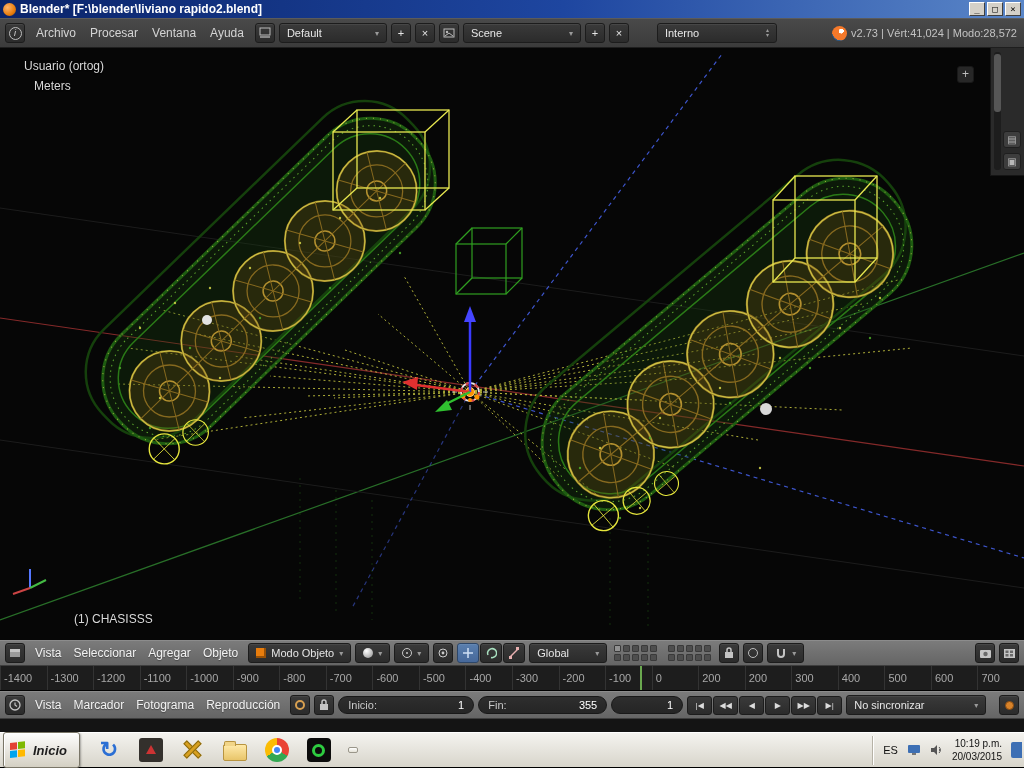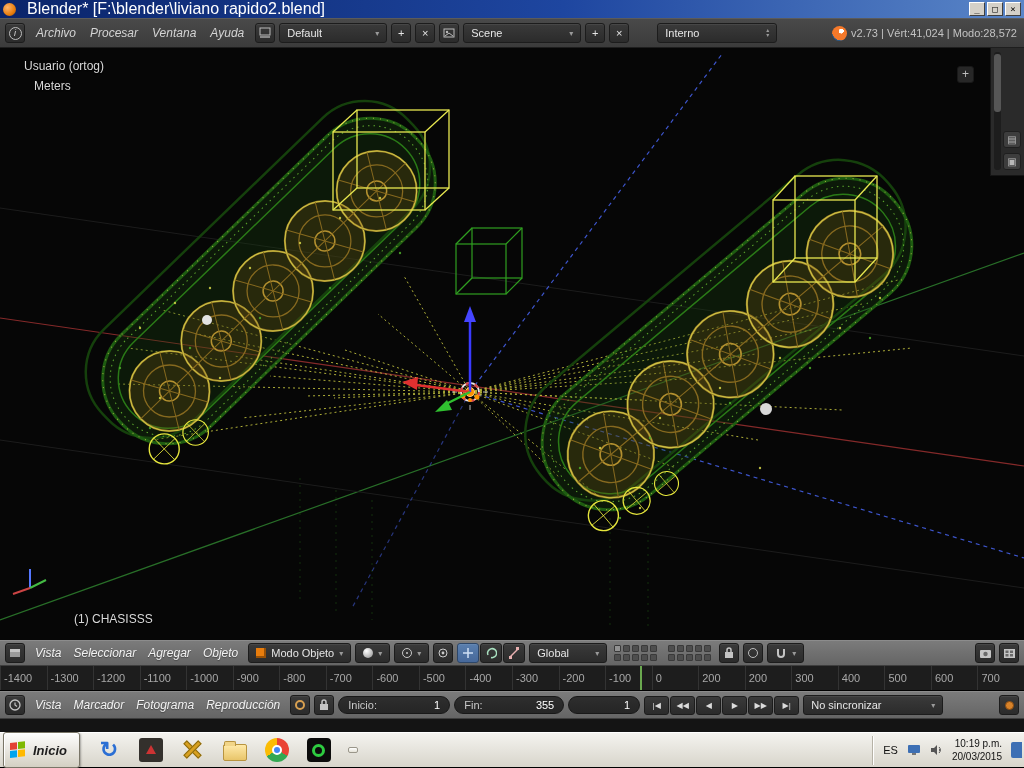--- a/index.html
+++ b/index.html
@@ -5,32 +5,32 @@
   * { margin:0; padding:0; box-sizing:border-box; }
   html,body { width:1024px; height:768px; overflow:hidden; }
   body { font-family:"Liberation Sans", sans-serif; background:#000; }
   .screen { position:relative; width:1024px; height:768px; background:#000; }
 
   
   .titlebar { height:18px; background:linear-gradient(90deg,#0a246a 0%,#1e46a0 55%,#5a86c8 100%);
     display:flex; align-items:center; padding:0 3px; gap:4px; }
   .app-icon { width:13px; height:13px; border-radius:50%;
     background:radial-gradient(circle at 35% 35%, #ffb46b, #e87d0d 60%, #9a4e05); flex:0 0 auto; }
-  .title-text { color:#fff; font-size:16px; font-weight:normal; flex:1; white-space:nowrap; overflow:hidden;margin-left:7px; }
+  .title-text { color:#fff; font-size:12px; font-weight:bold; flex:1; white-space:nowrap; overflow:hidden; }
   .win-controls { display:flex; gap:2px; }
   .win-btn { width:16px; height:14px; background:#d4d0c8; border:1px solid;
     border-color:#fff #404040 #404040 #fff; font-size:9px; line-height:11px; text-align:center;
     color:#000; padding:0; font-family:"DejaVu Sans Mono", monospace; }
 
   
   .info-header { height:30px; background:linear-gradient(#494949,#3b3b3b);
     border-top:1px solid #5b5b5b; border-bottom:1px solid #1e1e1e;
     display:flex; align-items:center; gap:4px; padding:0 5px; }
   .menus { display:flex; }
-  .menu-item { color:#d4d4d4; font-size:12px; padding:3px 7px; border-radius:3px; cursor:default; white-space:nowrap;font-style:italic; }
+  .menu-item { color:#d4d4d4; font-size:12px; padding:3px 7px; border-radius:3px; cursor:default; white-space:nowrap; }
   .bbtn { background:linear-gradient(#3a3a3a,#2b2b2b); border:1px solid #1c1c1c; border-radius:3px;
     color:#e6e6e6; font-size:11px; height:20px; display:inline-flex; align-items:center;
     padding:0 7px; gap:5px; box-shadow:inset 0 1px 0 rgba(255,255,255,.07); white-space:nowrap; }
   .bbtn.sq { width:20px; justify-content:center; padding:0; }
   .chev { font-size:8px; color:#9a9a9a; }
   .updown { display:flex; flex-direction:column; font-size:6px; line-height:5px; color:#9a9a9a; }
   .spacer { flex:1; }
   .stats { color:#c2c2c2; font-size:11px; white-space:nowrap; margin-right:2px; }
   .blogo { width:15px; height:15px; border-radius:50%;
     background:radial-gradient(circle at 62% 34%, #ffffff 0 17%, #f5792a 19% 68%, #2a5d8f 70%); }
@@ -78,21 +78,21 @@
   .ruler { position:relative; height:25px; background:#1d1d1d; border-bottom:1px solid #000; overflow:hidden; }
   .ruler-ticks { display:flex; height:100%; }
   .tick { flex:1 0 0; border-left:1px solid #333; color:#a8a8a8; font-size:11px; padding:6px 0 0 3px; white-space:nowrap; overflow:visible; }
   .cur-frame { position:absolute; left:640px; top:0; bottom:0; width:2px; background:#6aa84f; }
 
   
   .nfield { background:linear-gradient(#2e2e2e,#252525); border:1px solid #181818; border-radius:9px;
     height:18px; display:inline-flex; align-items:center; justify-content:space-between;
     padding:0 9px; gap:6px; color:#c9c9c9; font-size:11px; }
   .nfield .val { color:#fff; }
-  .nf-start { width:112px;gap:45px; } .nf-end { width:110px;justify-content:space-between; } .nf-frame { width:72px; justify-content:flex-end; }
+  .nf-start { width:136px;gap:45px; } .nf-end { width:129px;justify-content:space-between; } .nf-frame { width:72px; justify-content:flex-end; }
   .pbtn { width:25px; height:19px; background:linear-gradient(#3a3a3a,#2b2b2b); border:1px solid #1c1c1c;
     color:#dcdcdc; font-size:8px; border-radius:3px; padding:0; }
   .rec-dot { width:9px; height:9px; border-radius:50%; background:#d8832a; border:1px solid #8a4d12; }
   .ring { width:10px; height:10px; border-radius:50%; border:2px solid #d8a050; }
 
   .bottom-strip { height:13px; background:#141414; }
 
   
   .taskbar { height:35px; background:linear-gradient(#f4f3ef,#d8d5cb); border-top:1px solid #fff;
     display:flex; align-items:center; gap:6px; padding:0 3px; }

